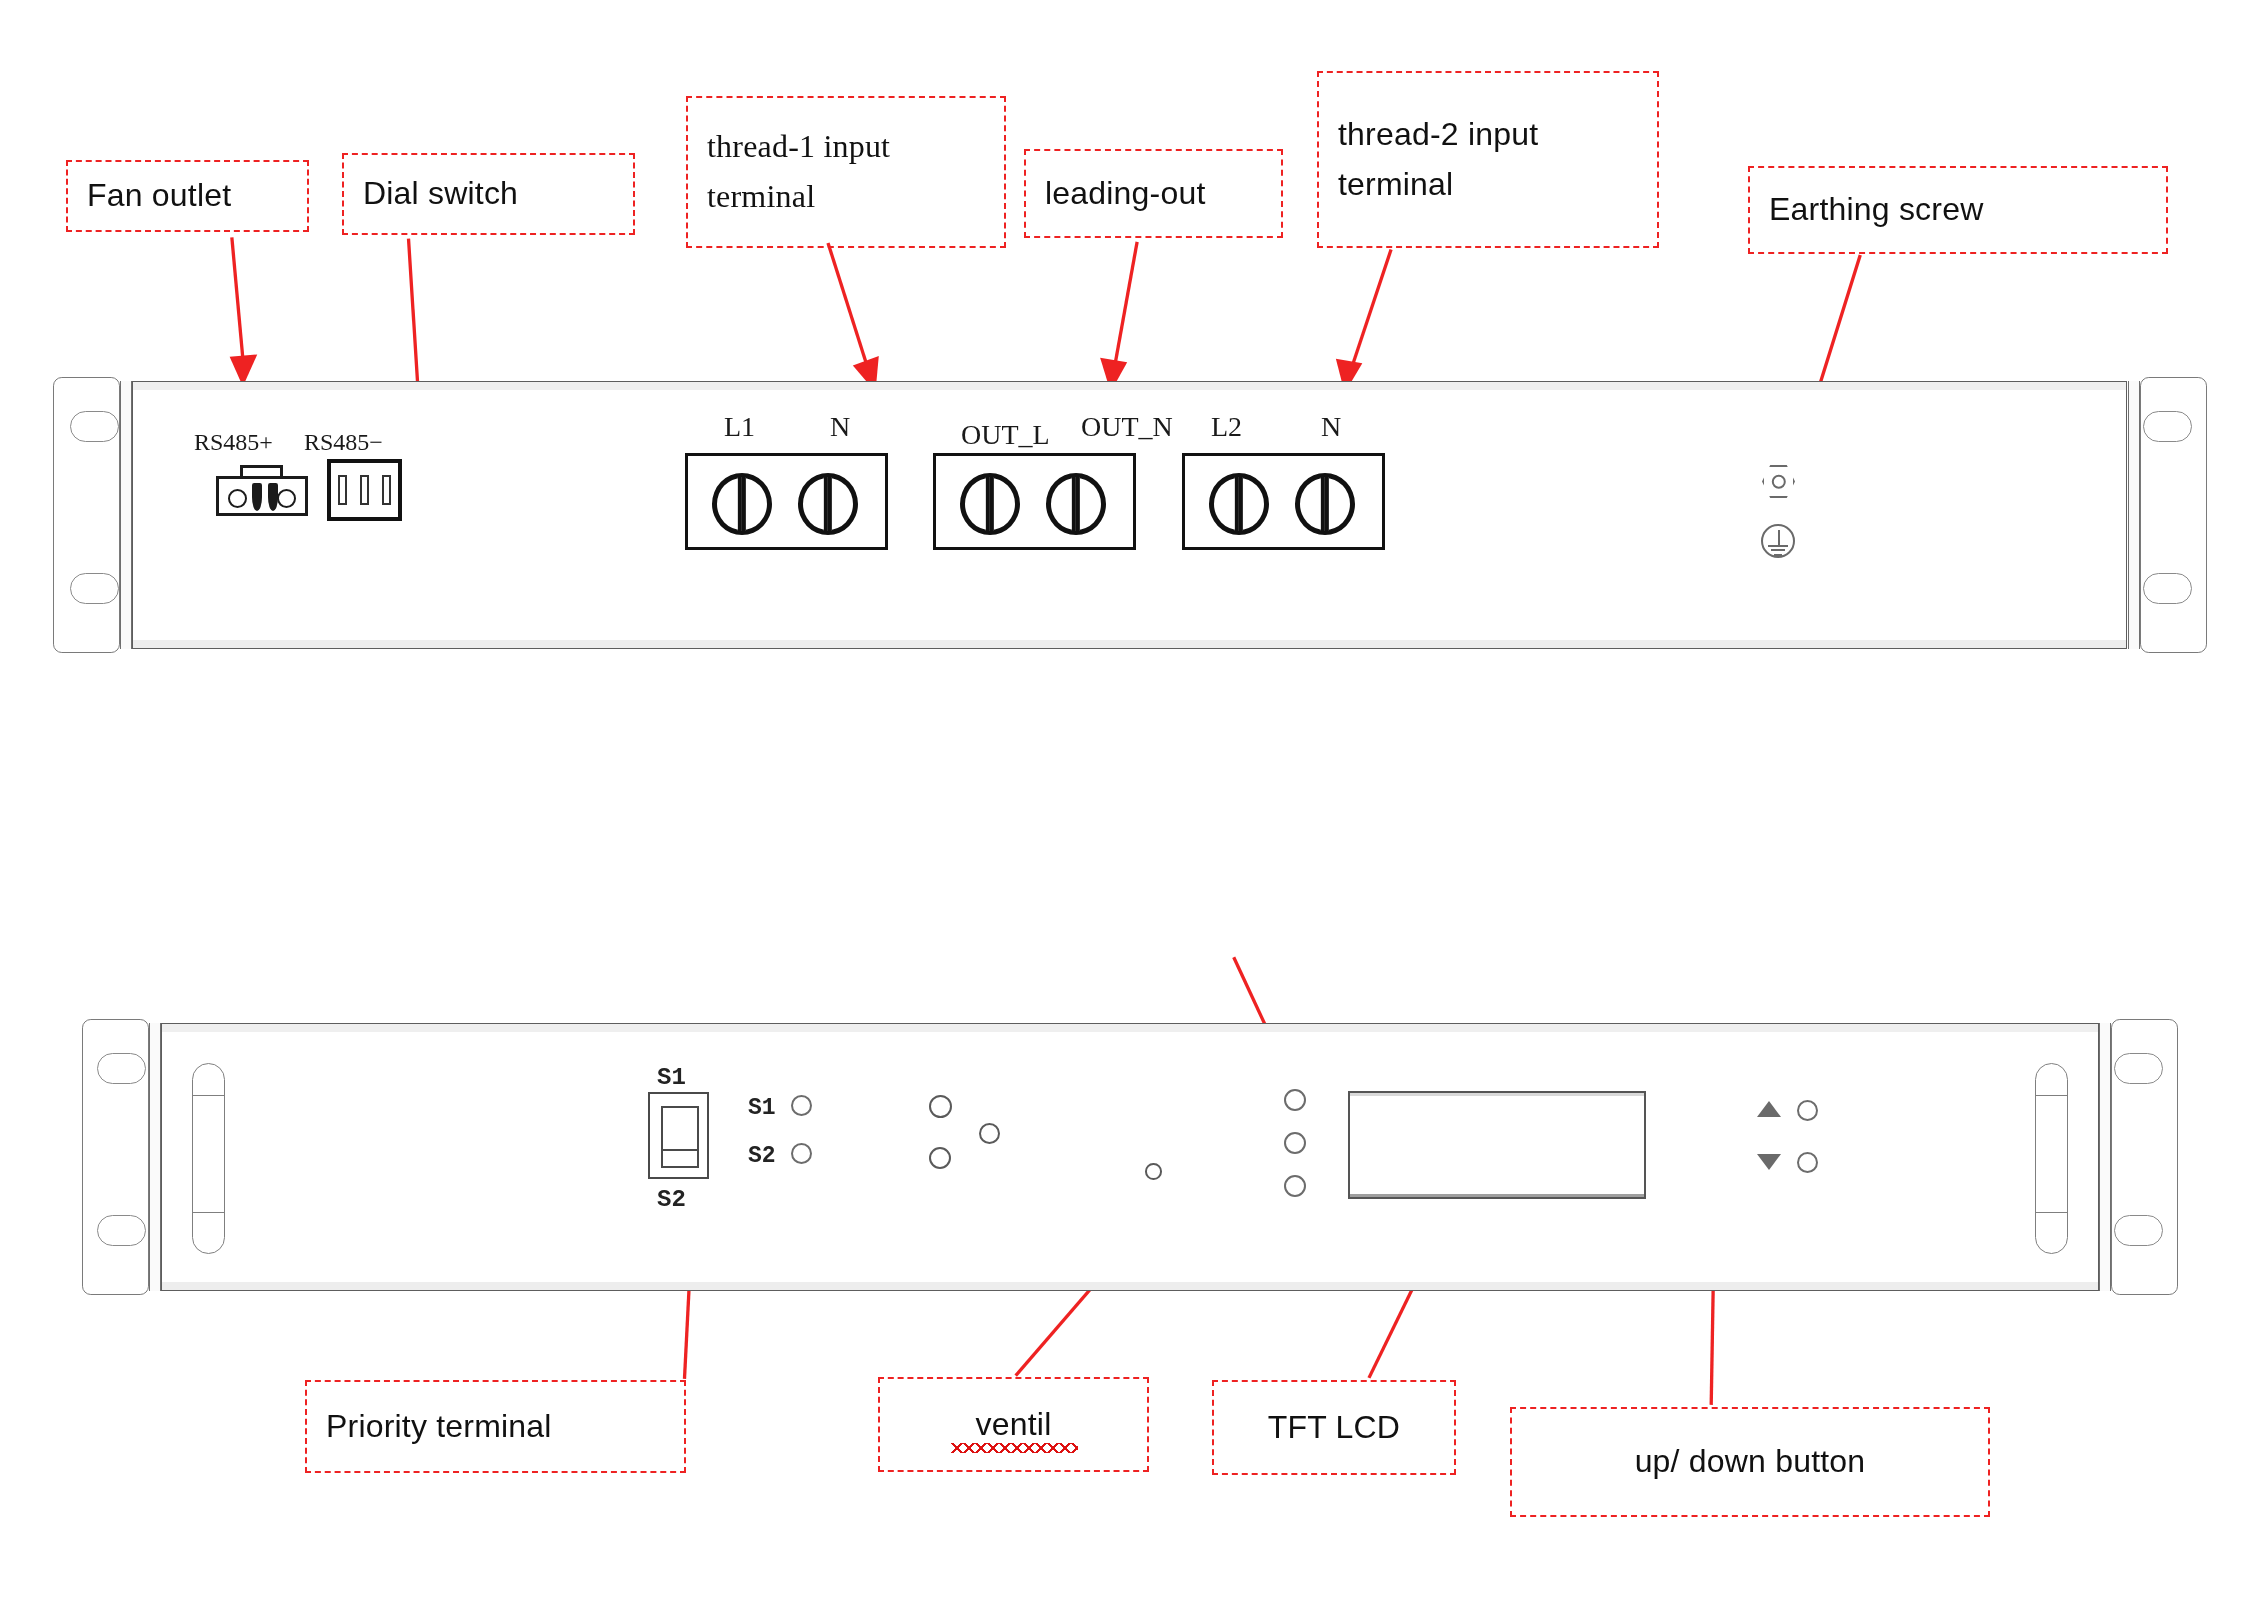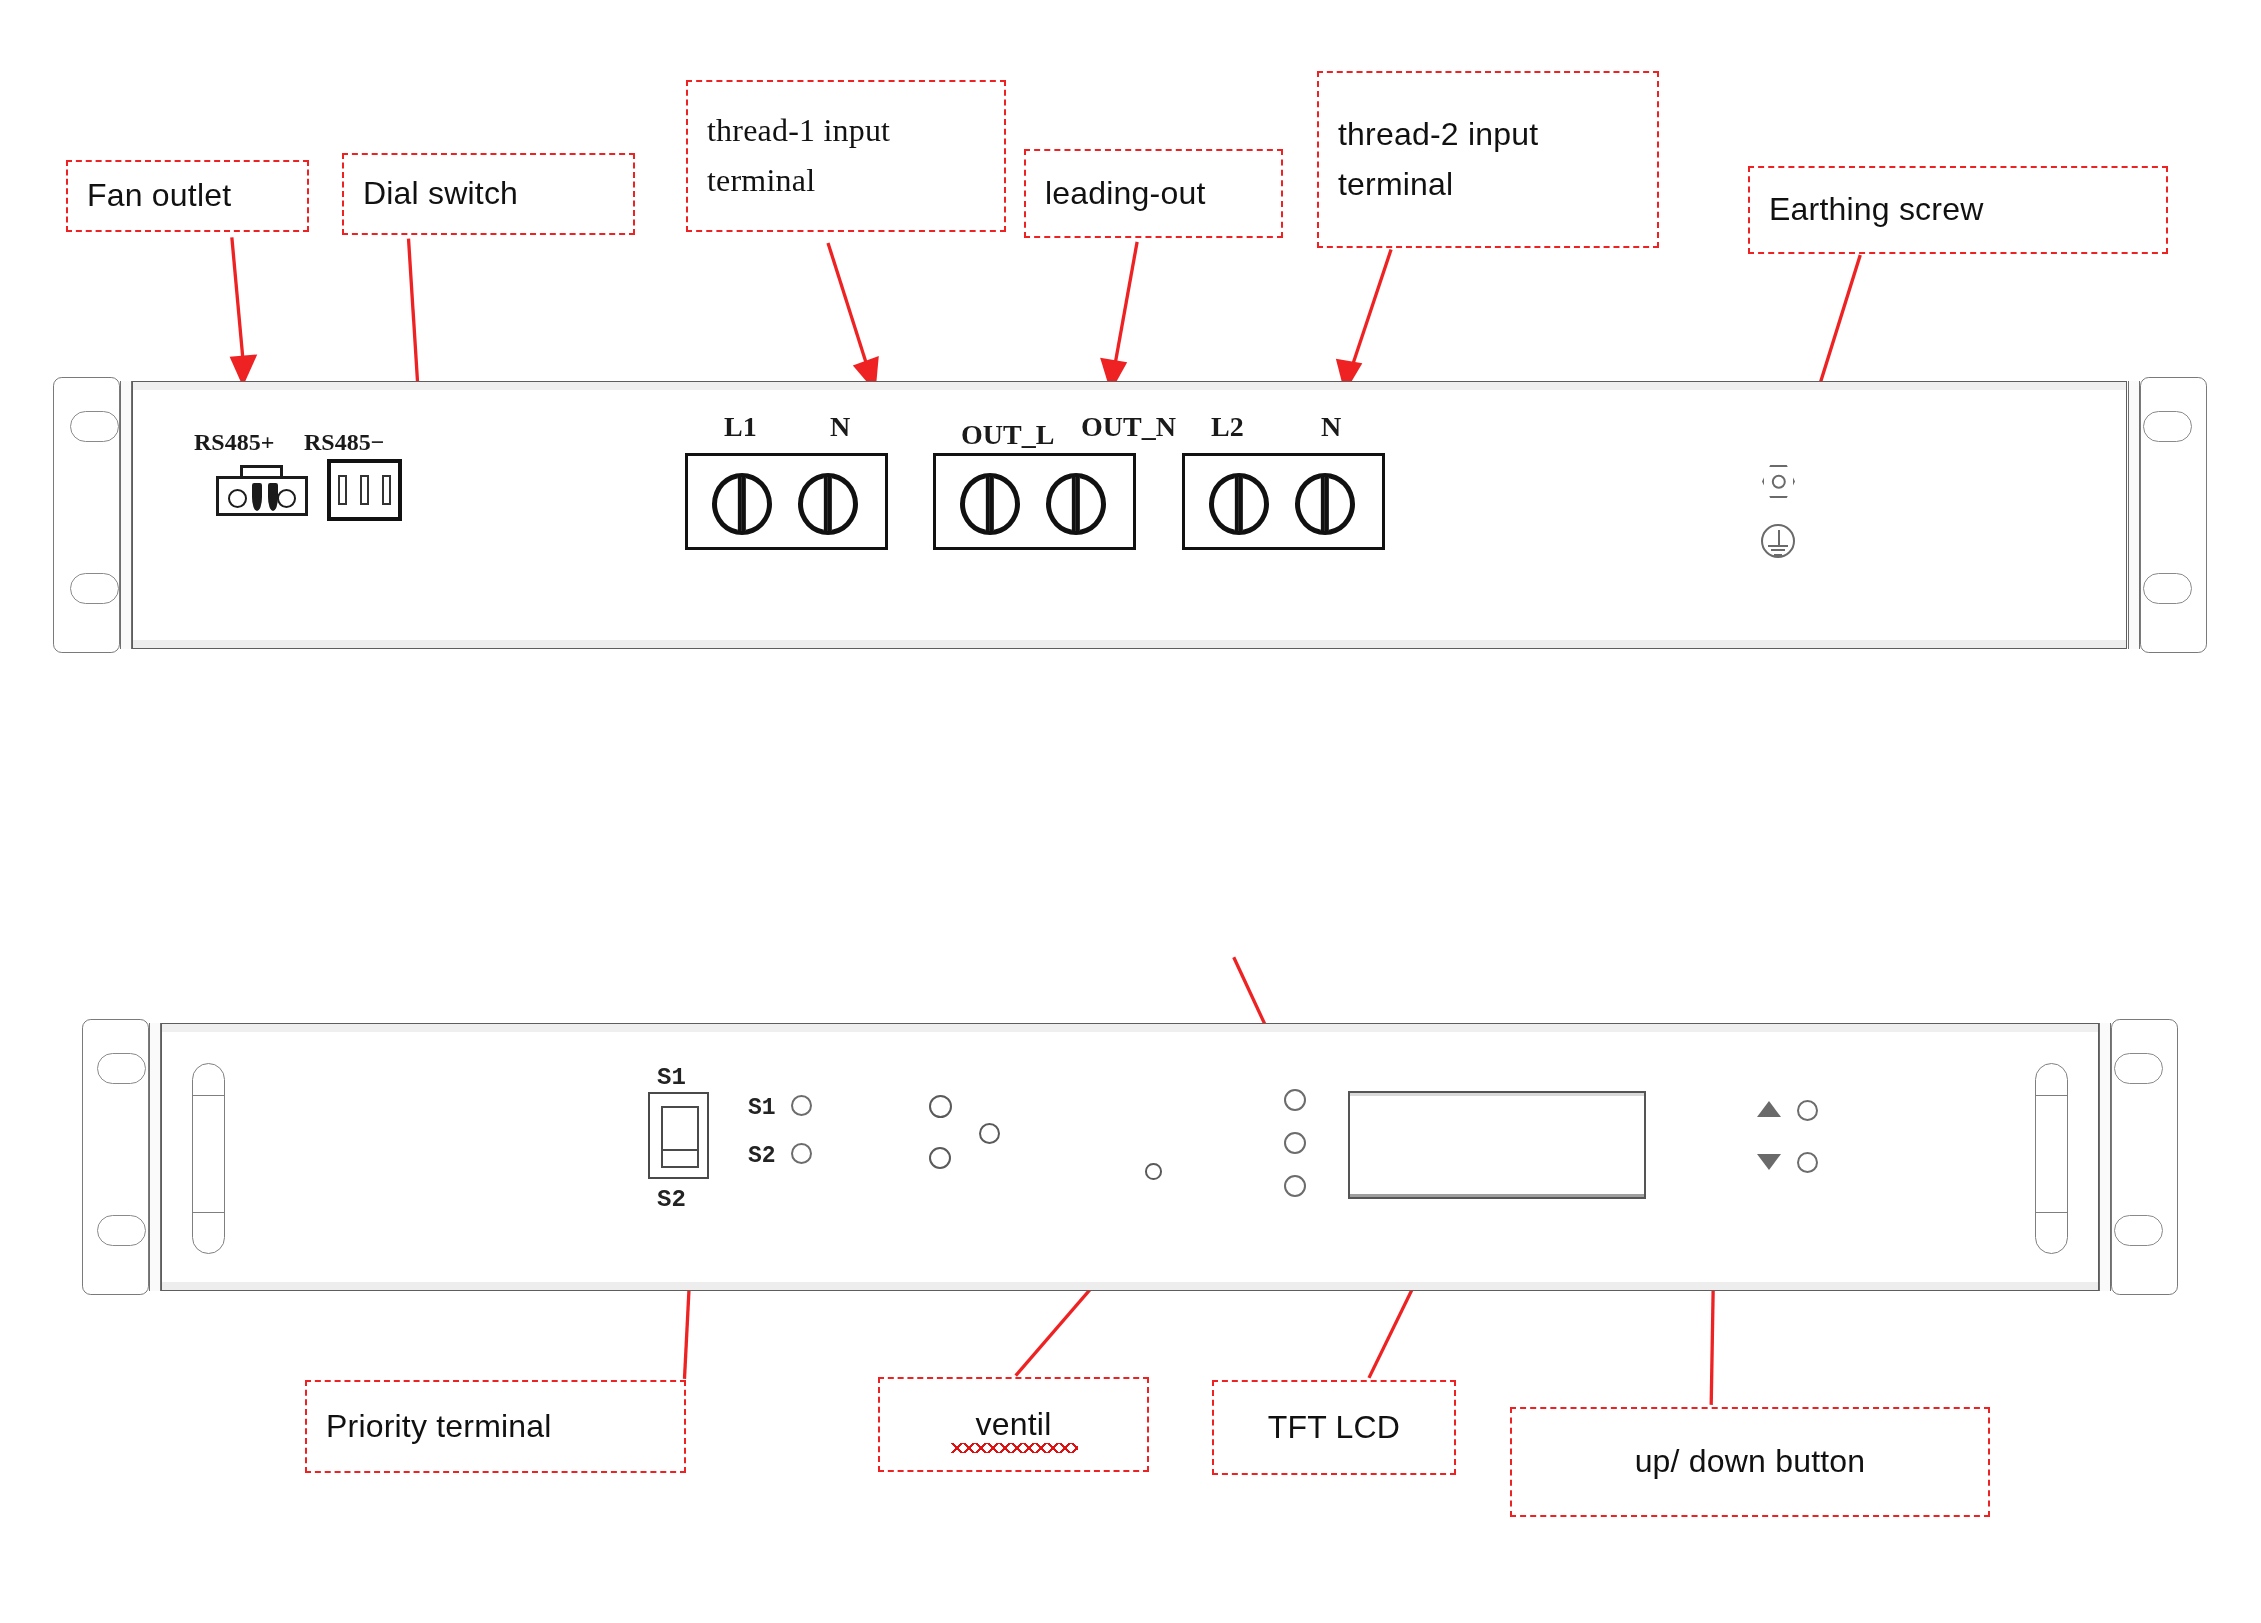--- a/index.html
+++ b/index.html
@@ -101,21 +101,21 @@
   .handle-line {
     position: absolute;
     height: 0;
     border-top: 1.7px solid #7f7f7f;
   }
 
   
   .face-label {
     position: absolute;
     font-family: "Liberation Serif", serif;
-    font-weight: bold;
+    font-weight: normal;
     color: #1a1a1a;
     white-space: nowrap;
     text-align: right;
   }
 
   
   .term-block {
     position: absolute;
     border: 3.9px solid #111111;
     box-sizing: border-box;
@@ -286,21 +286,21 @@
 <div id="page">
 
   <div class="callout" style="left:66px; top:160px; width:243px; height:72px;">
     <span class="ctext">Fan outlet</span>
   </div>
 
   <div class="callout" style="left:342px; top:153px; width:293px; height:82px;">
     <span class="ctext">Dial switch</span>
   </div>
 
-  <div class="callout serif" style="left:686px; top:80px; width:320px; height:152px;">
+  <div class="callout serif" style="left:686px; top:96px; width:320px; height:152px;">
     <span class="ctext">thread-1 input
 terminal</span>
   </div>
 
   <div class="callout" style="left:1024px; top:149px; width:259px; height:89px;">
     <span class="ctext">leading-out</span>
   </div>
 
   <div class="callout" style="left:1317px; top:71px; width:342px; height:177px;">
     <span class="ctext">thread-2 input

